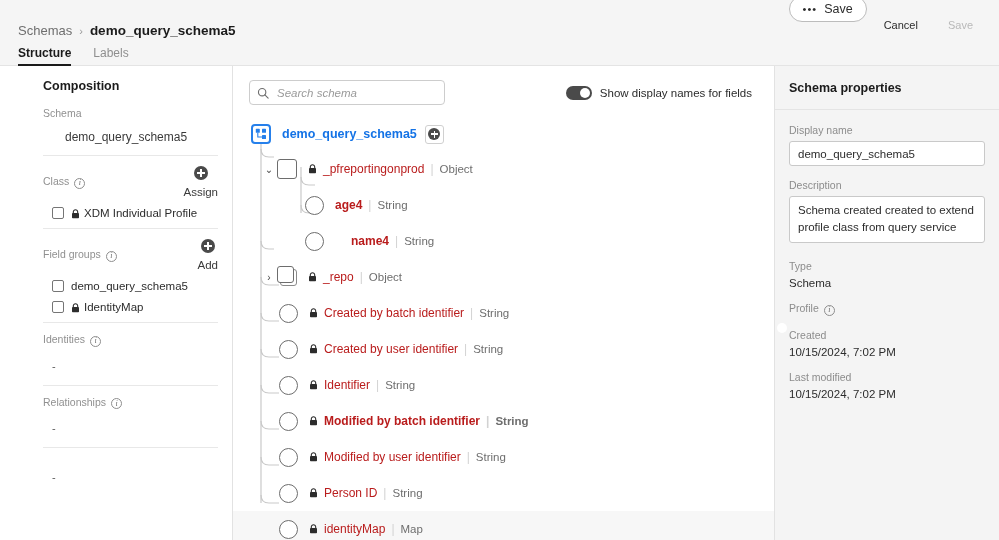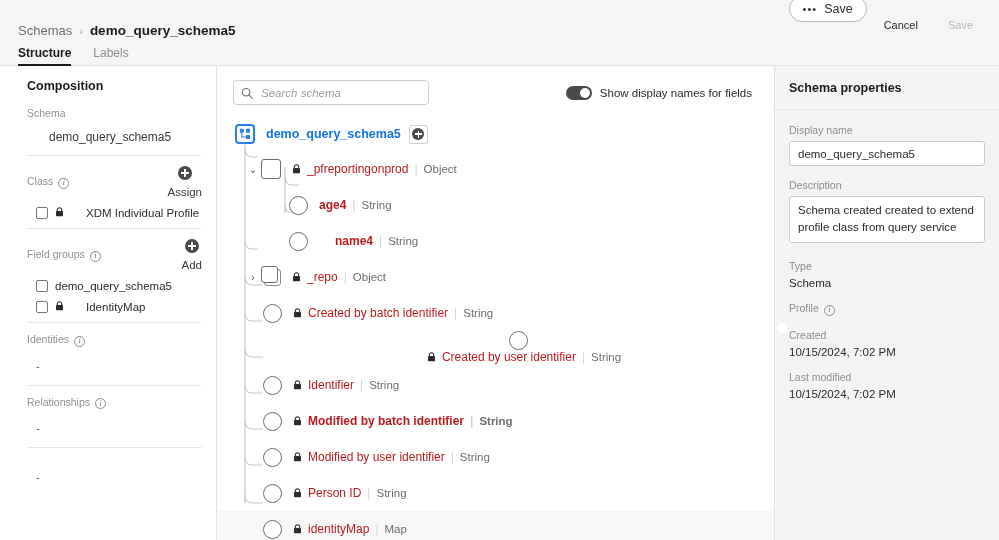--- a/index.html
+++ b/index.html
@@ -54,21 +54,21 @@
     height: 2px; background: #1b1b1b;
   }
 
   
   .body { flex: 1; display: flex; min-height: 0; border-top: 1px solid #e4e4e4; }
 
   
   .sidebar {
     width: 217px; flex: 0 0 217px; background: #fff;
     border-right: 1px solid #e2e2e2;
-    padding: 13px 14px 0 27px; overflow: hidden;
+    padding: 13px 14px 0 27px; overflow: hidden; margin-left: 16px;
   }
   .side-title { font-size: 12.5px; font-weight: bold; color: #1b1b1b; margin-bottom: 14px; }
   .side-label { font-size: 10.5px; color: #909090; }
   .side-sect { padding-bottom: 9px; }
   .side-sect + .side-sect { border-top: 1px solid #e8e8e8; padding-top: 10px; }
   .side-row { display: flex; align-items: center; }
   .side-row.space { justify-content: space-between; }
   .side-value { font-size: 12px; color: #3a3a3a; padding: 11px 0 2px 22px; }
   .info-i {
     display: inline-flex; align-items: center; justify-content: center;
@@ -89,21 +89,21 @@
   .plus-circle::before, .plus-circle::after {
     content: ""; position: absolute; background: #fff;
   }
   .plus-circle::before { left: 3px; right: 3px; top: 6.3px; height: 1.6px; }
   .plus-circle::after  { top: 3px; bottom: 3px; left: 6.3px; width: 1.6px; }
   .chk-row { display: flex; align-items: center; gap: 7px; padding: 9px 0 0 9px; }
   .chkbox {
     width: 12px; height: 12px; border: 1.5px solid #757575; border-radius: 2px;
     flex: 0 0 12px; background: #fff; cursor: pointer;
   }
-  .chk-text { font-size: 11.5px; color: #2c2c2c; display: flex; align-items: flex-start; gap: 22px; }
+  .chk-text { font-size: 11.5px; color: #2c2c2c; display: flex; align-items: flex-end; gap: 4px; }
   .lock { flex: 0 0 auto; display: inline-block; }
   .dash { font-size: 11px; color: #5a5a5a; padding: 13px 0 4px 9px; }
 
   
   .center { flex: 1; background: #fff; position: relative; overflow: hidden;
             border-right: 1px solid #e2e2e2; }
   .center-top { padding: 14px 16px 0 16px; display: flex; align-items: center; }
   .search-wrap { position: relative; width: 172px; }
   .search-input {
     width: 196px; height: 25px; border: 1px solid #cdcdcd; border-radius: 4px;
@@ -442,21 +442,21 @@
           <span class="tlabel">
             <svg class="lock" width="9" height="10" viewBox="0 0 9 10">
               <path d="M2.3 4.2V2.9a2.2 2.2 0 1 1 4.4 0v1.3" fill="none" stroke="#2c2c2c" stroke-width="1.1"></path>
               <rect x="1" y="4.1" width="7" height="5.2" rx="0.8" fill="#2c2c2c"></rect>
             </svg>
             <span class="tname">Created by batch identifier</span>
             <span class="tdiv">|</span>
             <span class="ttype">String</span>
           </span>
         </div>
-        <div class="trow" style="padding-left:46px;flex-direction:column;">
+        <div class="trow" style="padding-left:46px;">
           <span class="node-ico">
               <span class="circ"></span>
             </span>
           <span class="tlabel">
             <svg class="lock" width="9" height="10" viewBox="0 0 9 10">
               <path d="M2.3 4.2V2.9a2.2 2.2 0 1 1 4.4 0v1.3" fill="none" stroke="#2c2c2c" stroke-width="1.1"></path>
               <rect x="1" y="4.1" width="7" height="5.2" rx="0.8" fill="#2c2c2c"></rect>
             </svg>
             <span class="tname">Created by user identifier</span>
             <span class="tdiv">|</span>

